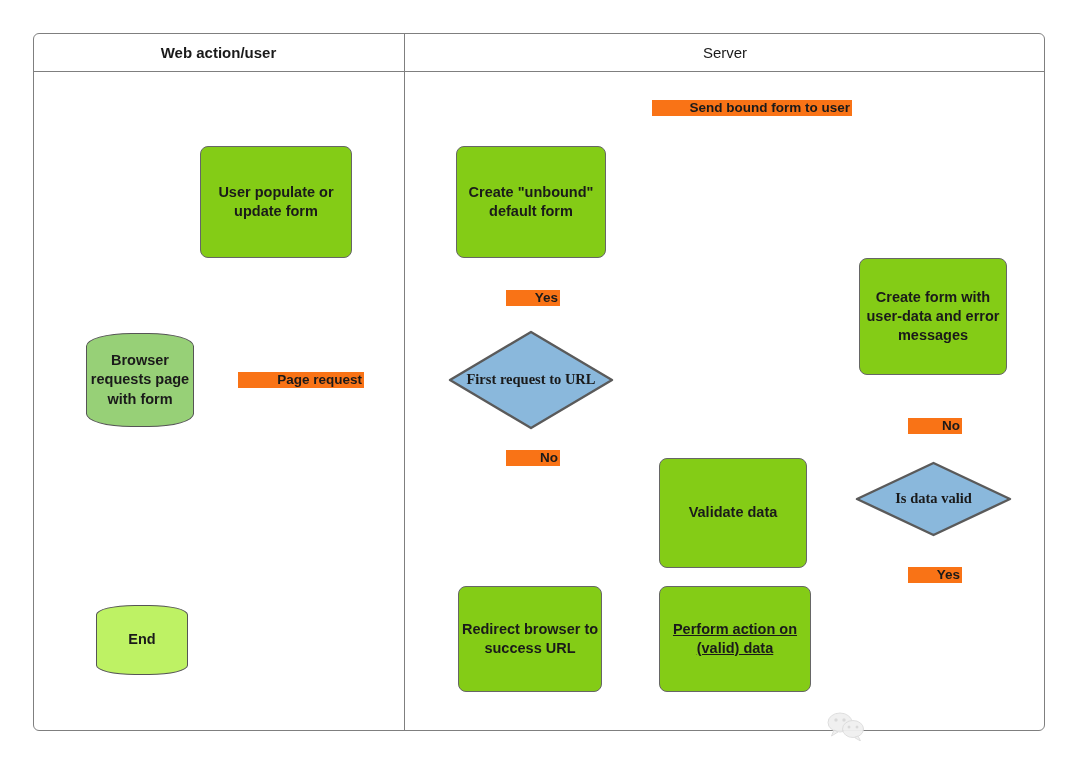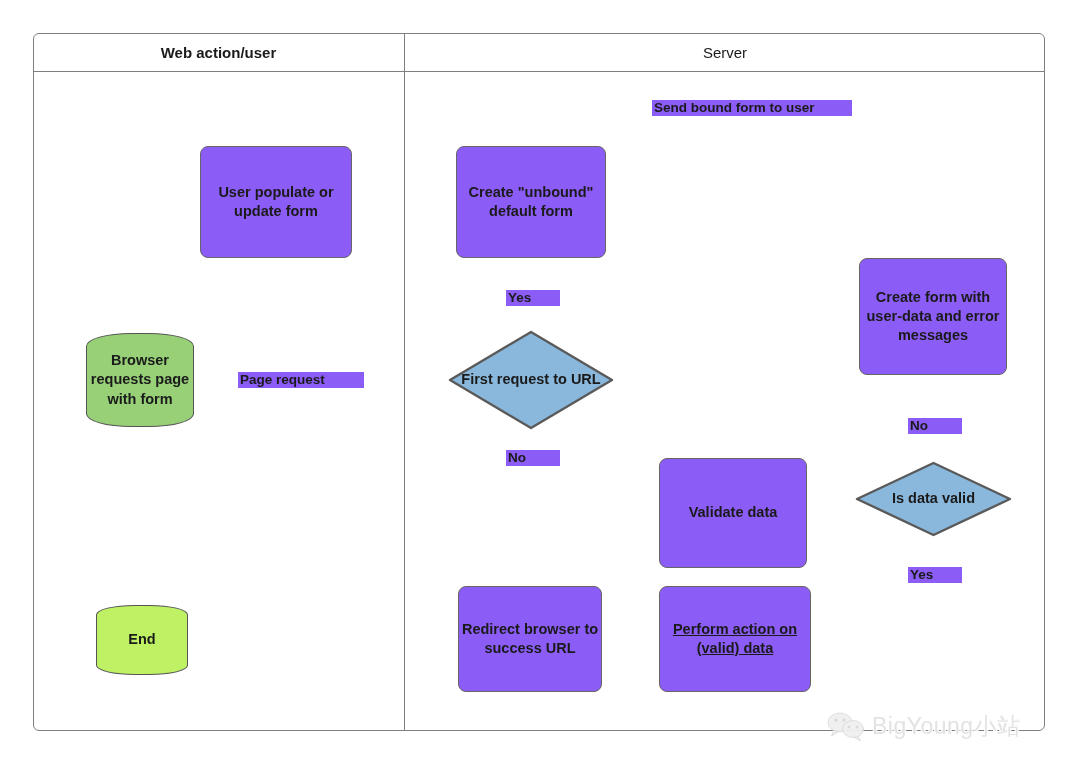--- a/index.html
+++ b/index.html
@@ -72,52 +72,53 @@
     display: flex;
     align-items: center;
     justify-content: center;
     text-align: center;
     font-size: 14.5px;
     font-weight: bold;
     color: #1a1a1a;
     line-height: 1.32;
   }
   .process {
-    background: #8b5cf6;
+    background: #84cc16;
     border: 1.6px solid #666666;
     border-radius: 8px;
   }
   .terminator {
     border: 1.6px solid #555555;
     border-radius: 42% / 14%;
   }
   .term-green { background: #97d077; }
   .term-red   { background: #bef264; }
 
   .decision {
     background: transparent;
     border: none;
   }
   .decision svg { position: absolute; inset: 0; }
   .decision .dec-label {
     position: relative;
     z-index: 2;
     width: 100%;
     text-align: center;
+    font-family: Liberation Serif, serif;
   }
 
   
   .edge-label {
     font-size: 13.5px;
     font-weight: bold;
     color: #1a1a1a;
-    background: #8b5cf6;
+    background: #f97316;
     line-height: 16px;
     height: 16px;
-    text-align: left;
+    text-align: right;
     white-space: nowrap;
     padding: 0 2px;
   }
 
   
   #watermark {
     left: 826px;
     top: 706px;
     width: 236px;
     height: 40px;
@@ -232,14 +233,13 @@
       <ellipse cx="27" cy="18" rx="10.5" ry="8.5"></ellipse>
       <path d="M 32 25 L 34.5 30 L 28.5 26.5 Z"></path>
     </g>
     <g fill="#d8d8d8">
       <circle cx="10" cy="9" r="1.7"></circle>
       <circle cx="18" cy="9" r="1.7"></circle>
       <circle cx="23" cy="16" r="1.5"></circle>
       <circle cx="31" cy="16" r="1.5"></circle>
     </g>
   </svg>
-  <span class="wm-text">BigYoung小站</span>
 </div>
 
 </body></html>

